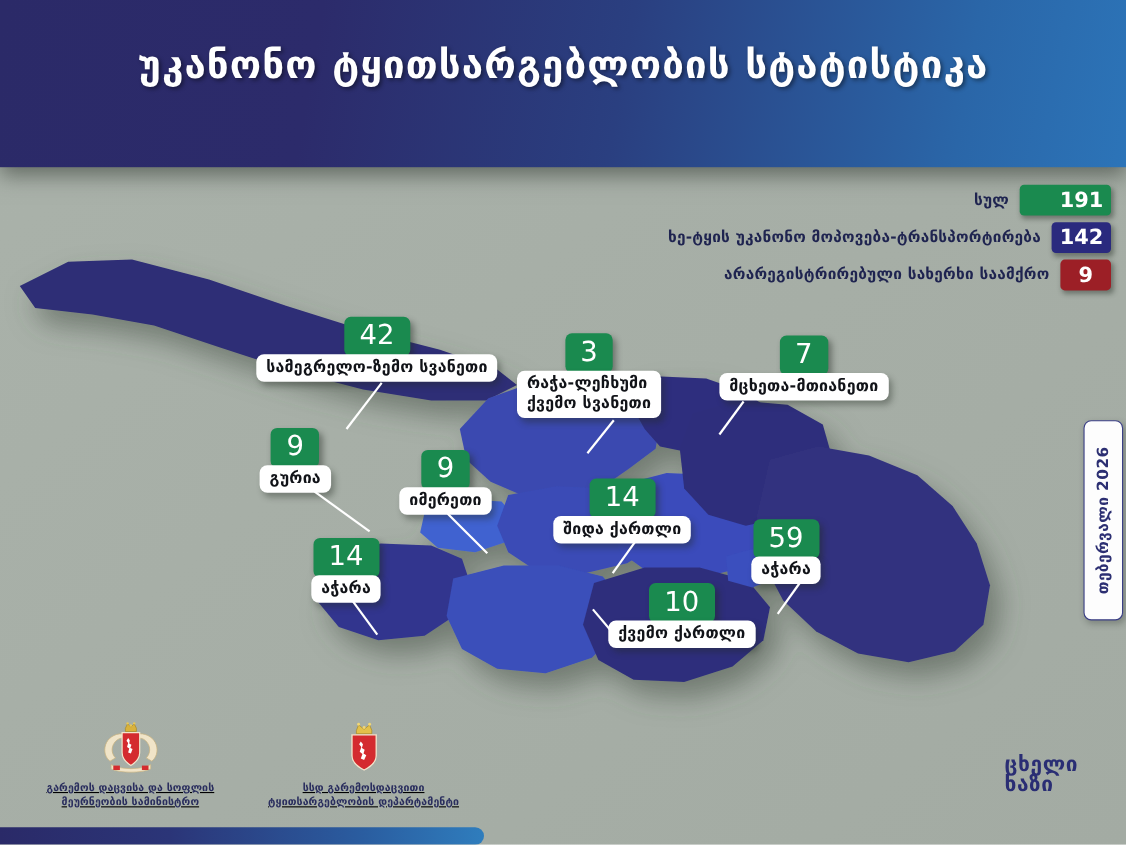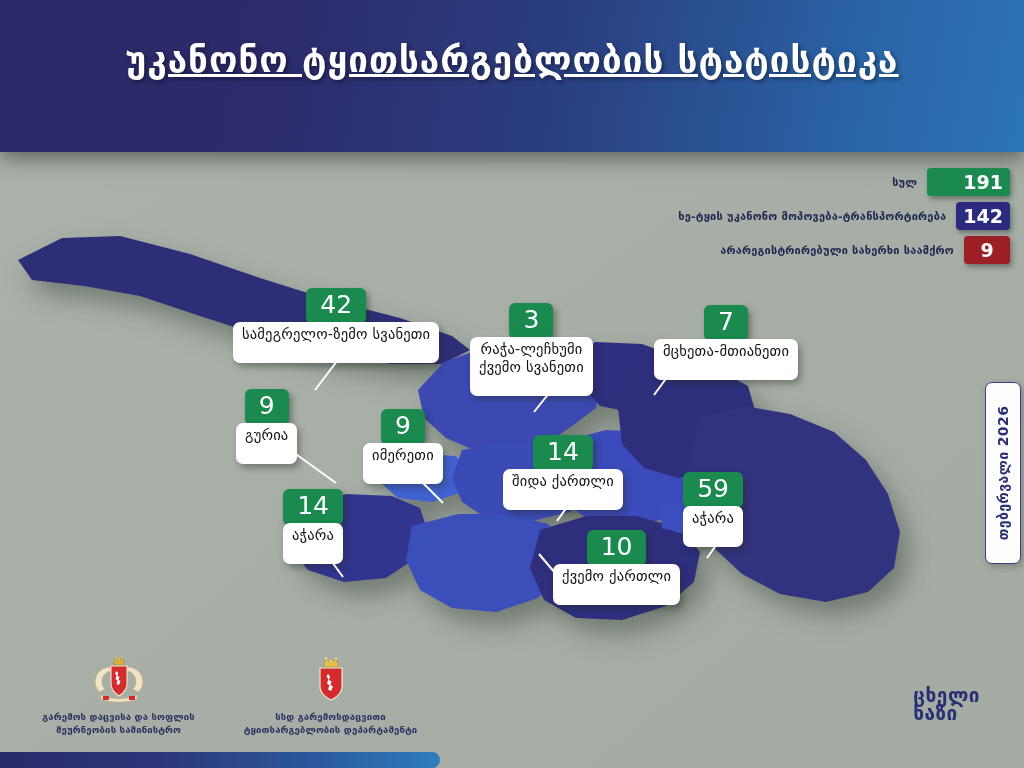--- a/index.html
+++ b/index.html
@@ -24,35 +24,34 @@
   }
   #header-title {
     position: absolute; left: 0; right: 0; top: 40px;
     text-align: center;
     color: #ffffff;
     font-size: 35px;
     font-weight: bold;
     letter-spacing: 1px;
     text-shadow: 2px 2px 4px rgba(0,0,0,0.45);
     white-space: nowrap;
-    text-decoration: underline;
   }
 
   
   #legend {
     position: absolute; right: 14px; top: 168px;
     z-index: 6;
   }
   .legend-row {
     display: flex; align-items: center; justify-content: flex-end;
     margin-bottom: 6px;
   }
   .legend-label {
     color: #1f2450;
-    font-size: 11px;
+    font-size: 14px;
     font-weight: bold;
     margin-right: 10px;
     white-space: nowrap;
     letter-spacing: 0.2px;
   }
   .legend-badge {
     min-width: 46px; height: 28px;
     display: flex; align-items: center; justify-content: center;
     color: #fff; font-size: 19px; font-weight: bold;
     border-radius: 4px;
@@ -101,42 +100,43 @@
     padding: 2px 14px 4px 14px;
     text-align: center;
     box-shadow: 3px 4px 6px rgba(35,42,35,0.45);
     display: inline-block;
     line-height: 1.18;
   }
   .pin-name {
     background: #ffffff;
     color: #111318;
     font-size: 14.5px;
-    font-weight: normal;
+    font-weight: bold;
     border-radius: 7px;
-    padding: 3px 9px 20px 9px;
+    padding: 3px 9px 4px 9px;
     box-shadow: 3px 4px 6px rgba(35,42,35,0.38);
     display: inline-block;
     white-space: pre-line;
     line-height: 1.25;
     letter-spacing: 0.2px;
-    text-align: center;
+    text-align: left;
     margin-top: -2px;
   }
   .pin-row { display: flex; flex-direction: column; }
   .pin-row.numcenter{ align-items: center; }
 
   
   #footer-logos {
     position: absolute; left: 0; top: 655px; width: 520px; height: 100px;
     z-index: 6;
   }
   .org {
     position: absolute;
     text-align: center;
+    text-decoration: underline;
   }
   .org-text {
     color: #2a2e5e;
     font-size: 9.6px;
     font-weight: bold;
     line-height: 1.35;
     white-space: pre-line;
     letter-spacing: 0.1px;
   }
   #org1 { left: 16px; top: 0; width: 205px; }

